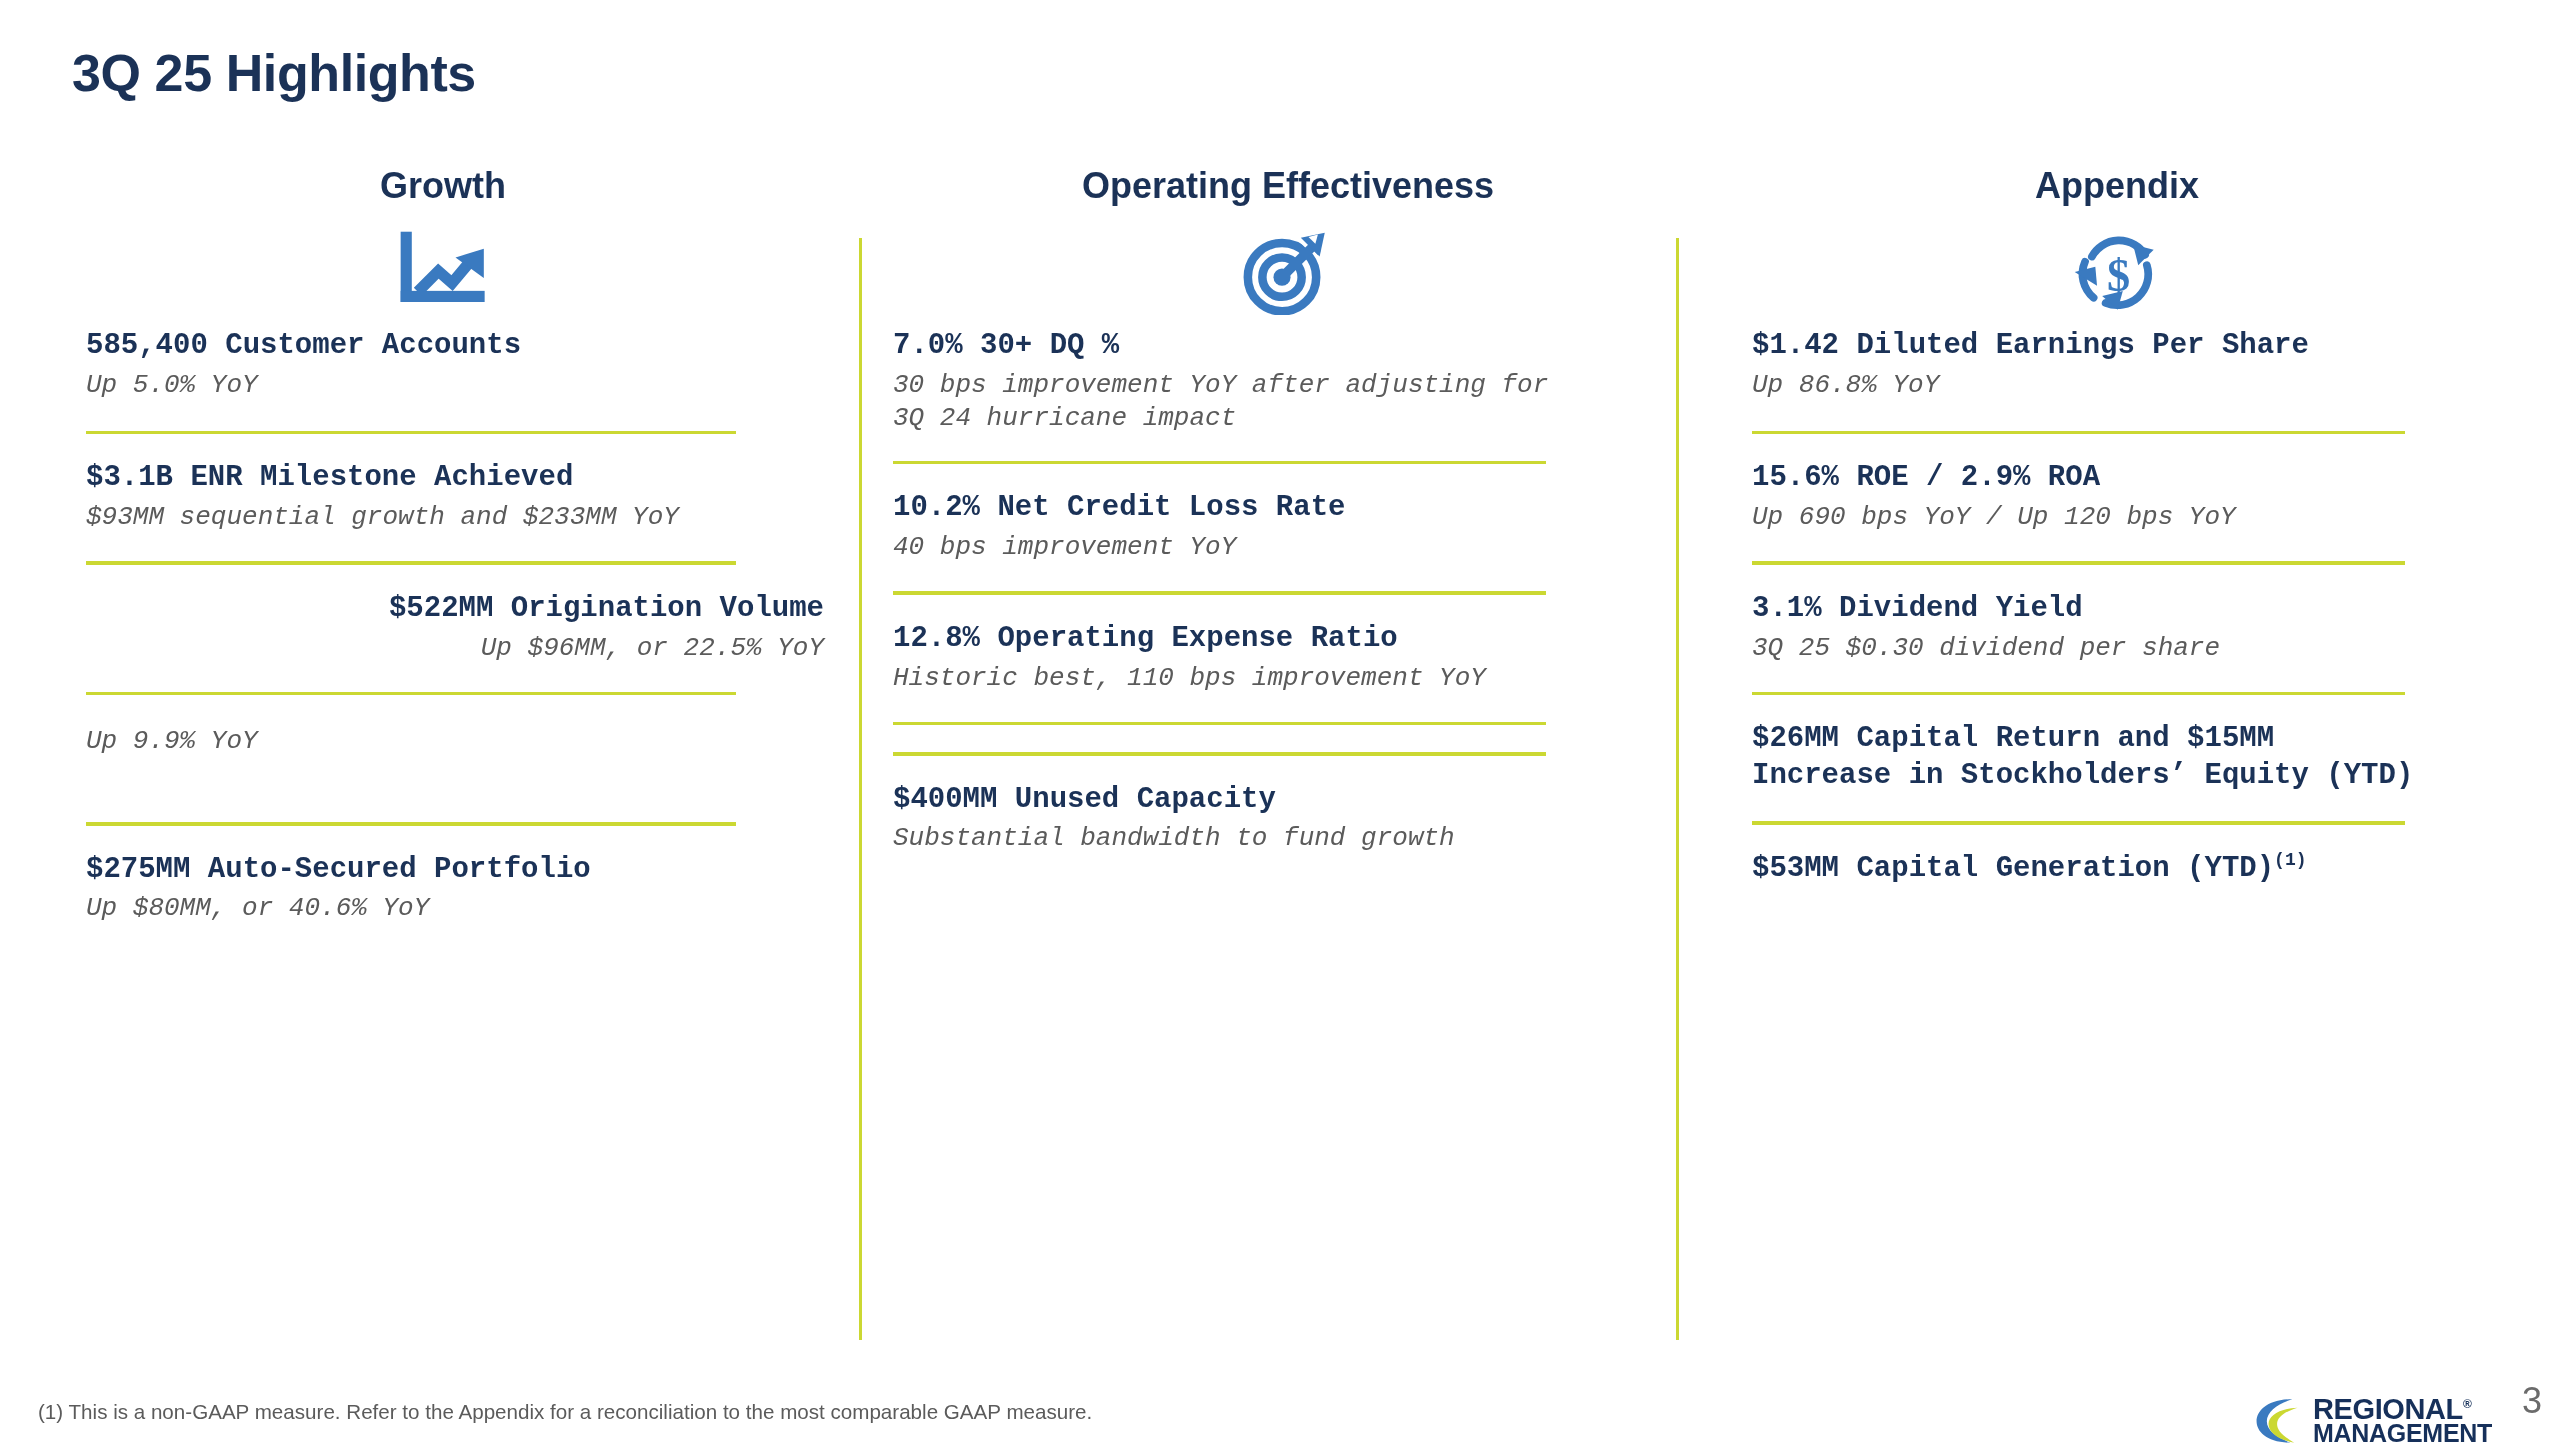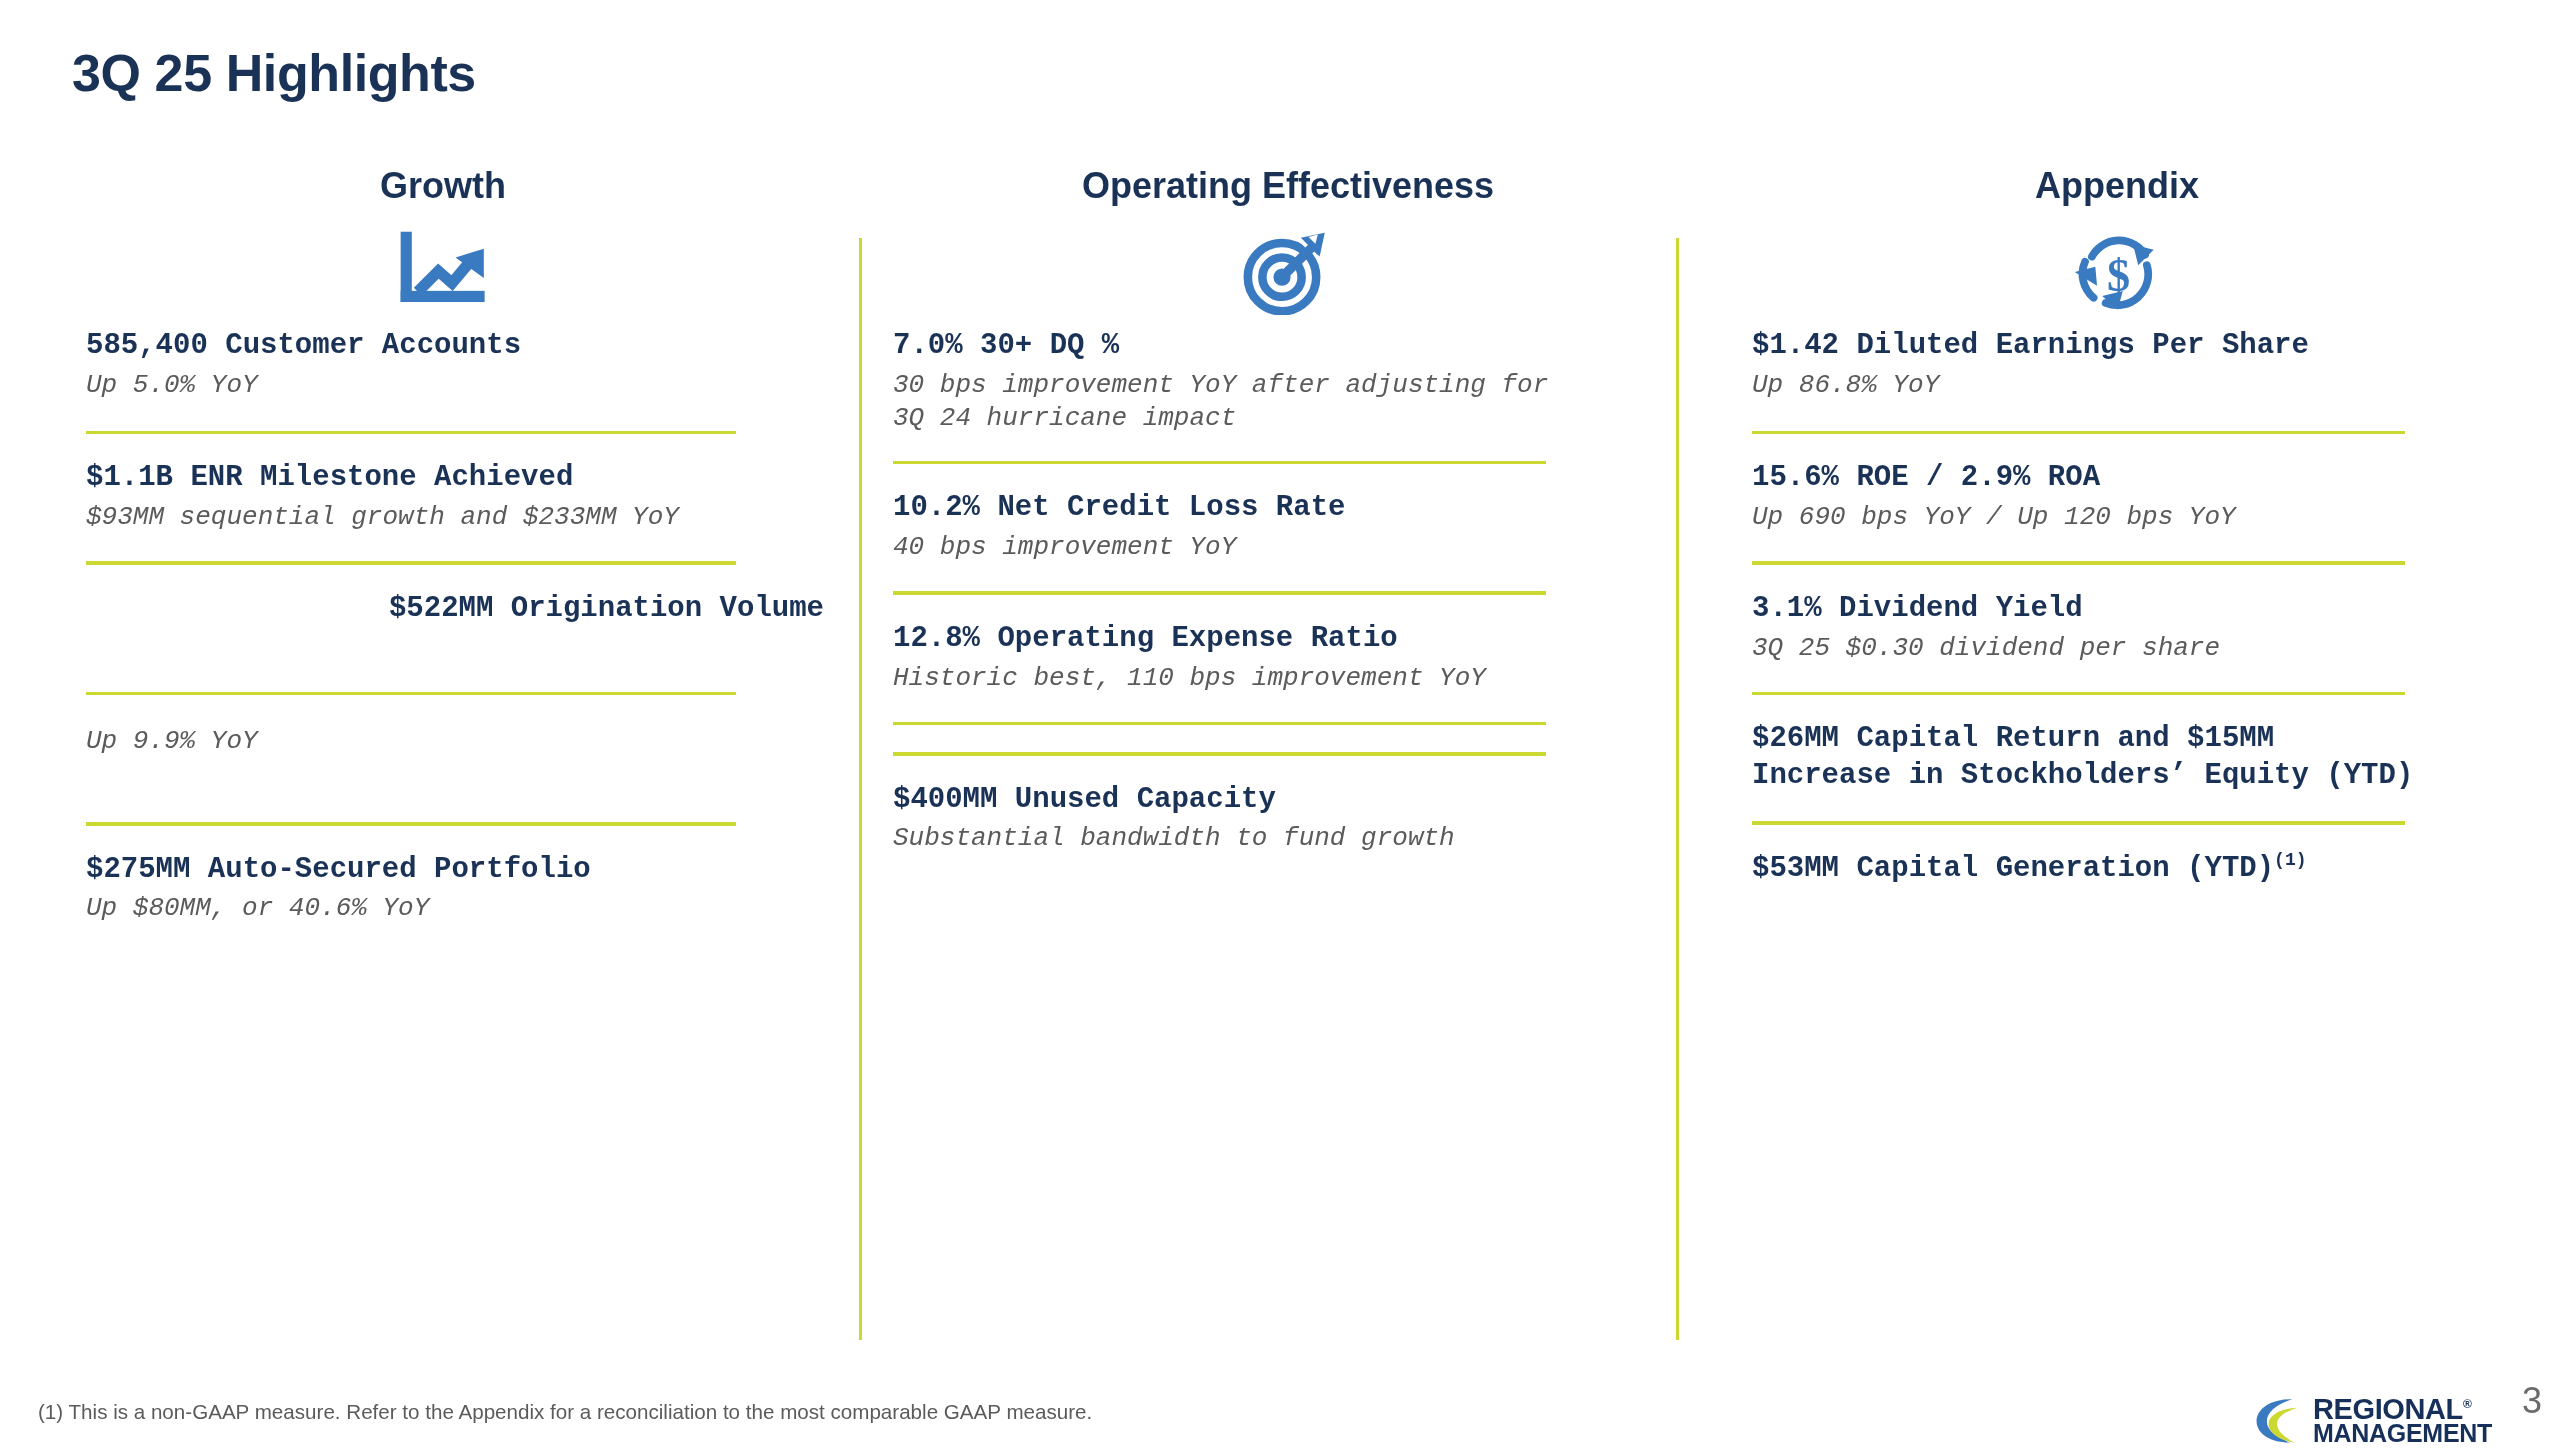--- a/index.html
+++ b/index.html
@@ -177,27 +177,28 @@
     </div>
     <div class="items">
 
       <div class="item" style="height:103px;">
         <div class="item-title">585,400 Customer Accounts</div>
         <div class="item-sub">Up 5.0% YoY</div>
       </div>
       <div class="hr" style="width:650px;"></div>
 
       <div class="item" style="height:100px;padding-top:26px;">
-        <div class="item-title">$1.1B ENR Milestone Achieved</div>
+        <div class="item-title">$3.1B ENR Milestone Achieved</div>
         <div class="item-sub">$93MM sequential growth and $233MM YoY</div>
       </div>
       <div class="hr" style="width:650px;margin-top:27px;"></div>
 
       <div class="item" style="height:100px;padding-top:26px;text-align:right;">
         <div class="item-title">$522MM Origination Volume</div>
+        <div class="item-sub">Up $96MM, or 22.5% YoY</div>
       </div>
       <div class="hr" style="width:650px;margin-top:27px;"></div>
 
       <div class="item" style="height:100px;padding-top:26px;">
         <div class="item-sub">Up 9.9% YoY</div>
       </div>
       <div class="hr" style="width:650px;margin-top:27px;"></div>
 
       <div class="item" style="padding-top:26px;">
         <div class="item-title">$275MM Auto-Secured Portfolio</div>

